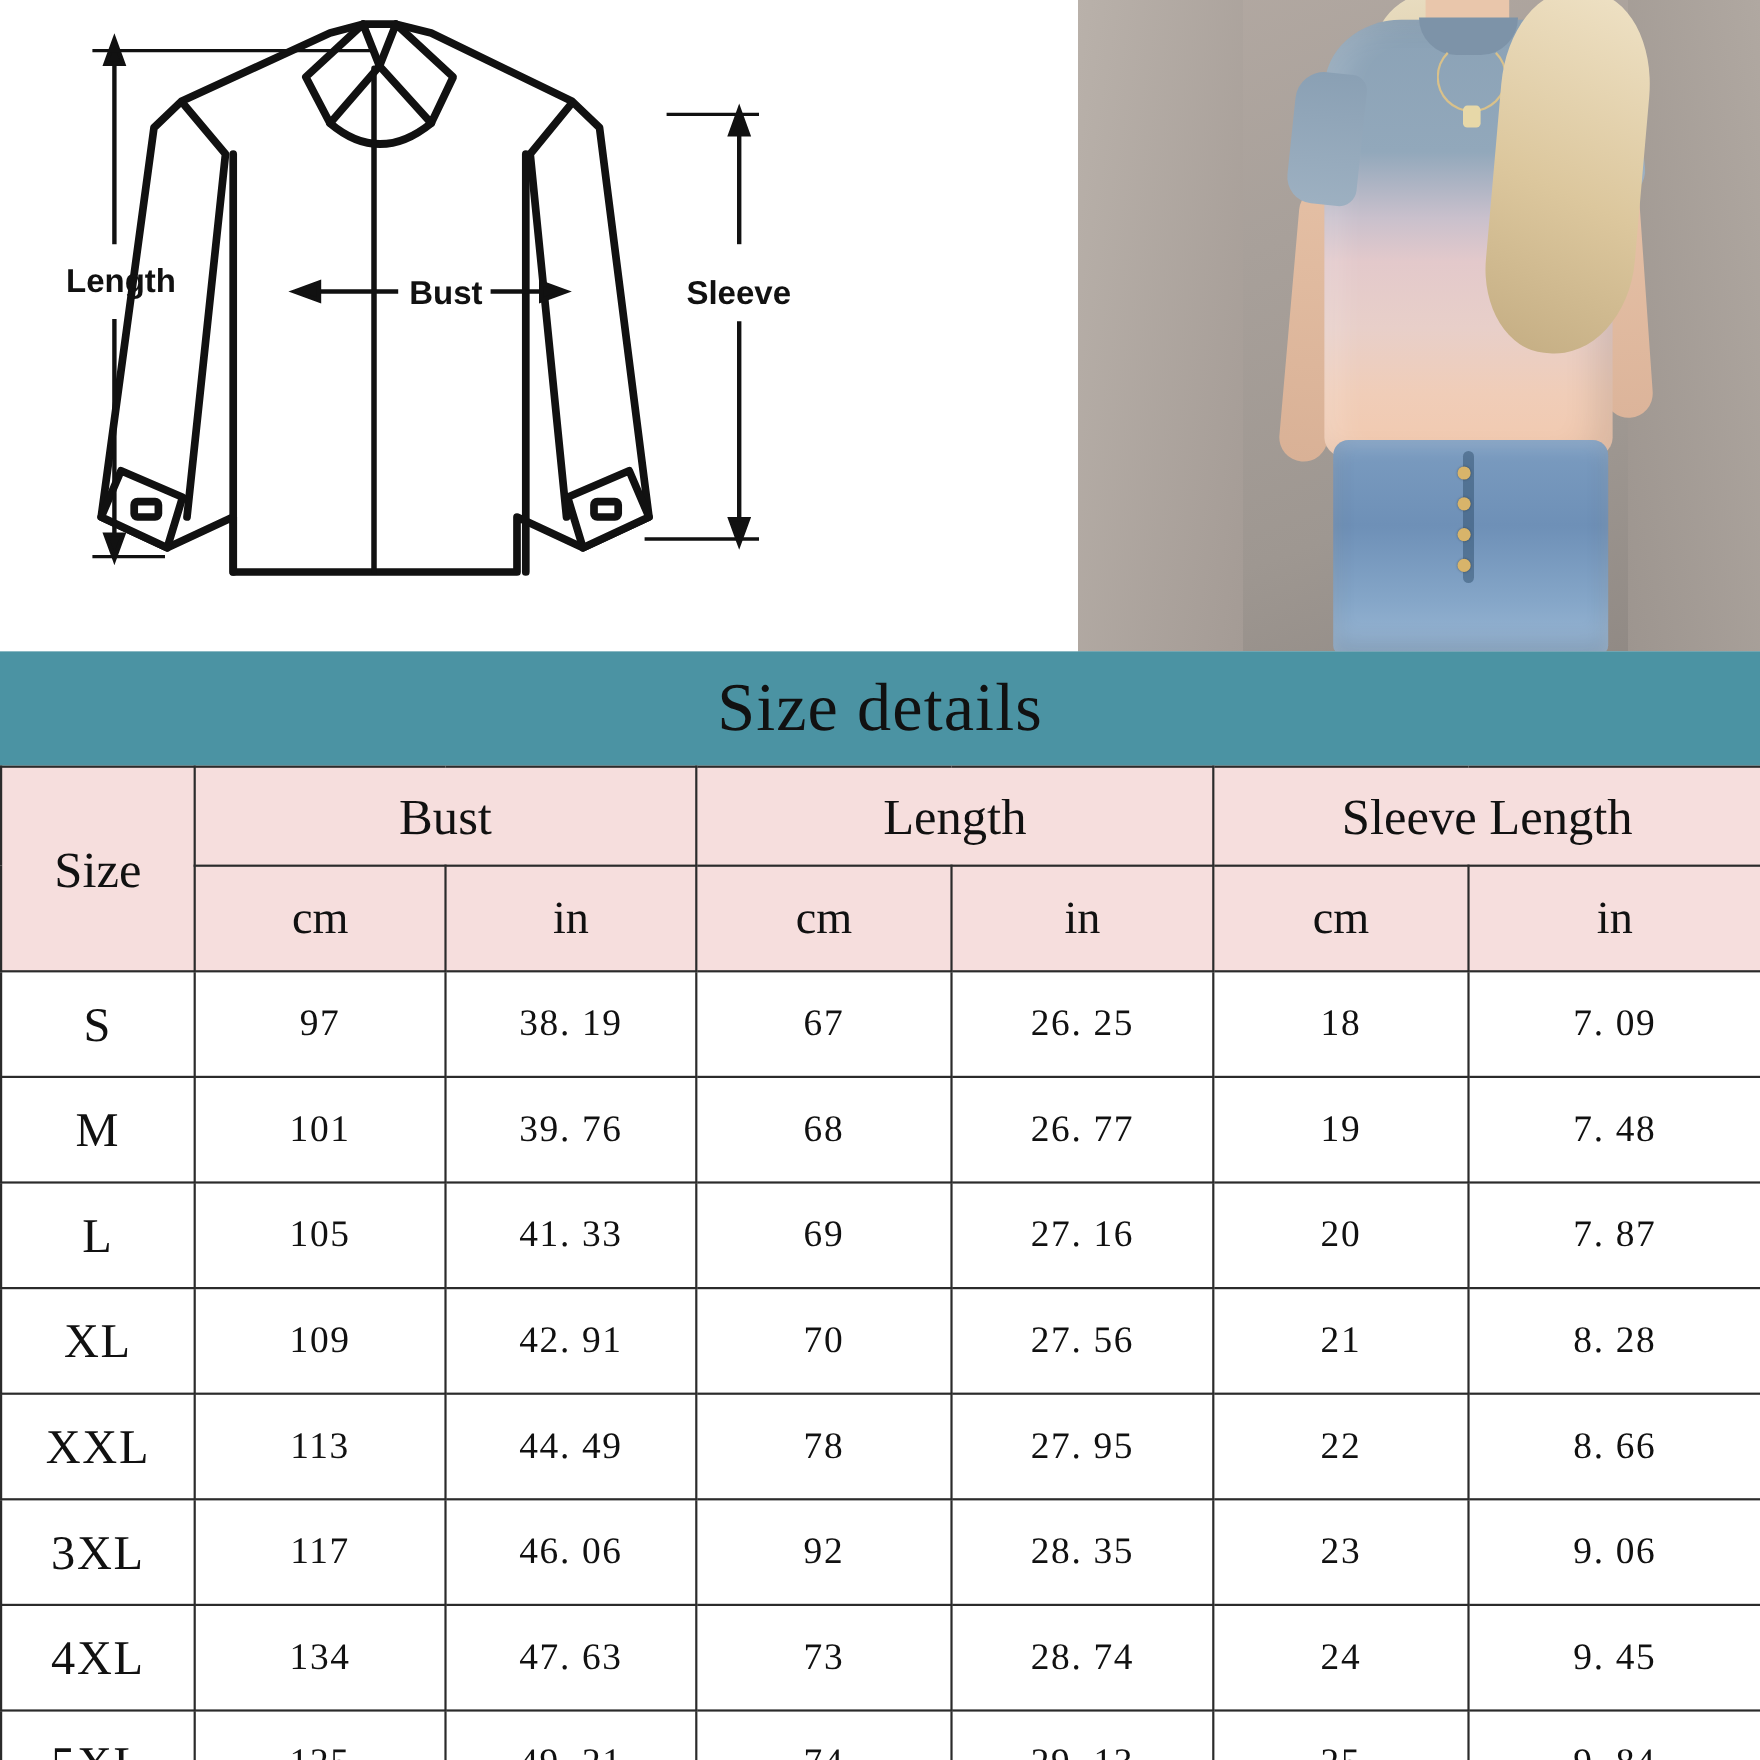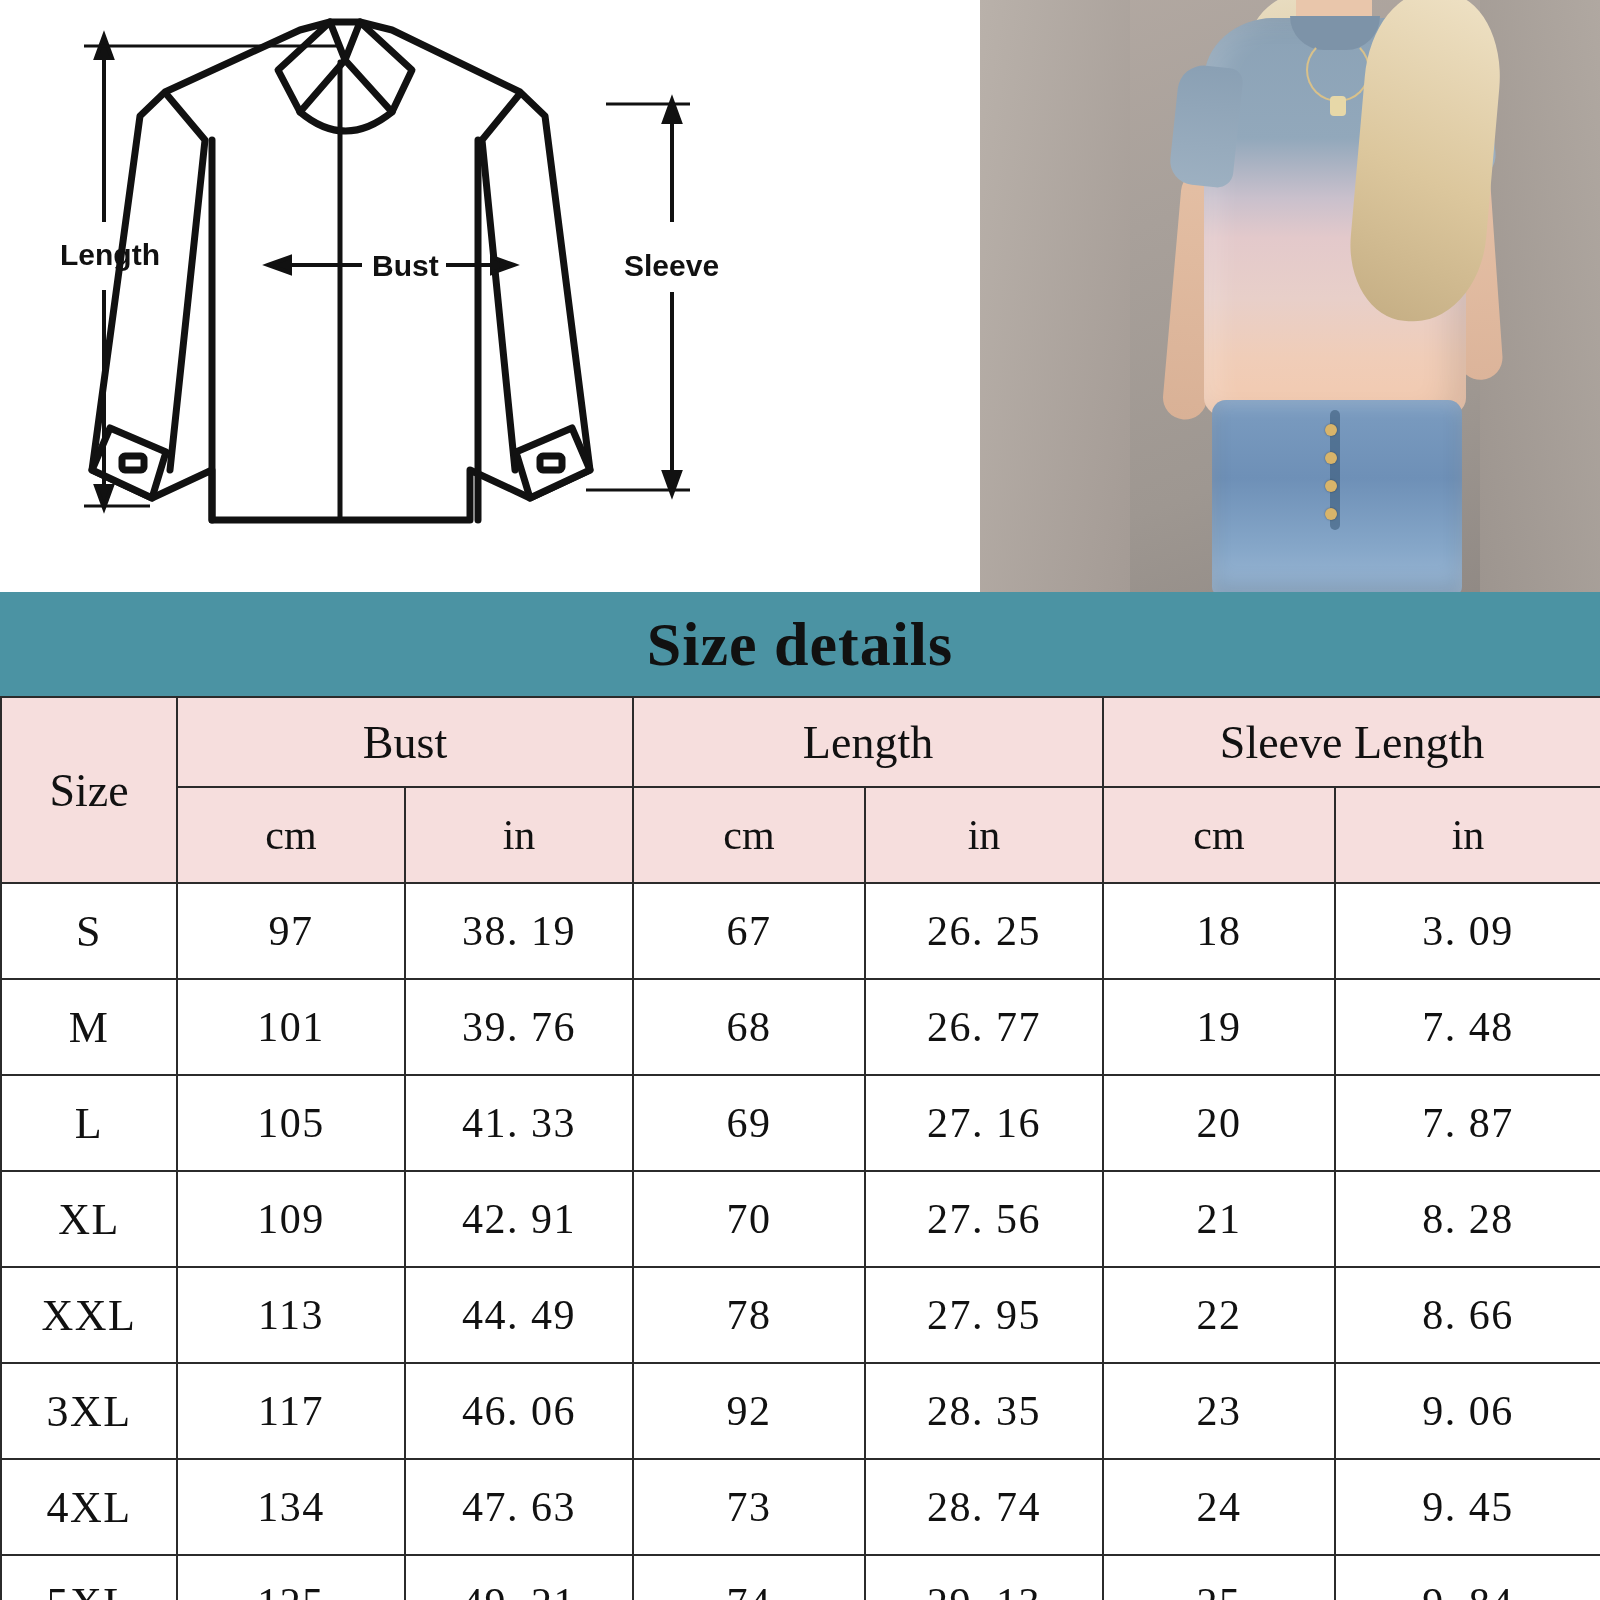--- a/index.html
+++ b/index.html
@@ -198,21 +198,21 @@
     height: 104px;
     background: #4b93a3;
     display: flex;
     align-items: center;
     justify-content: center;
   }
   .title-bar h1 {
     margin: 0;
     font-family: "Liberation Serif", serif;
     font-size: 62px;
-    font-weight: 700;
+    font-weight: 400;
     color: #111111;
     letter-spacing: 1px;
   }
   table.size-table {
     width: 1600px;
     border-collapse: collapse;
     table-layout: fixed;
     font-family: "Liberation Serif", serif;
   }
   table.size-table th,
@@ -234,21 +234,21 @@
   .hdr-group {
     font-size: 46px;
     height: 88px;
   }
   .hdr-unit {
     font-size: 42px;
     height: 94px;
   }
   tbody td {
     height: 94px;
-    font-size: 42px;
+    font-size: 34px;
     background: #ffffff;
     letter-spacing: 1.5px;
   }
   tbody td.size-cell {
     font-size: 44px;
   }
   col.c-size { width: 176px; }
   col.c-a { width: 228px; }
   col.c-b { width: 228px; }
   col.c-c { width: 232px; }
@@ -385,21 +385,21 @@
       </tr>
     </thead>
     <tbody>
       <tr>
         <td class="size-cell">S</td>
         <td>97</td>
         <td>38. 19</td>
         <td>67</td>
         <td>26. 25</td>
         <td>18</td>
-        <td>3. 09</td>
+        <td>7. 09</td>
       </tr>
       <tr>
         <td class="size-cell">M</td>
         <td>101</td>
         <td>39. 76</td>
         <td>68</td>
         <td>26. 77</td>
         <td>19</td>
         <td>7. 48</td>
       </tr>

